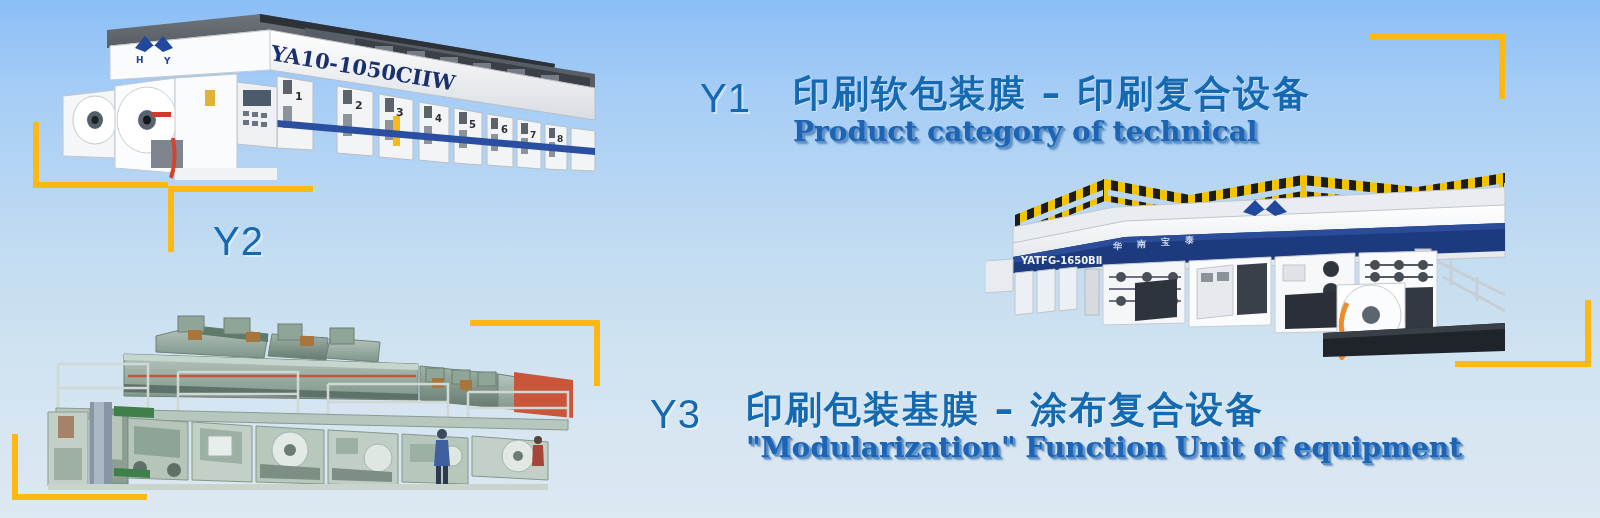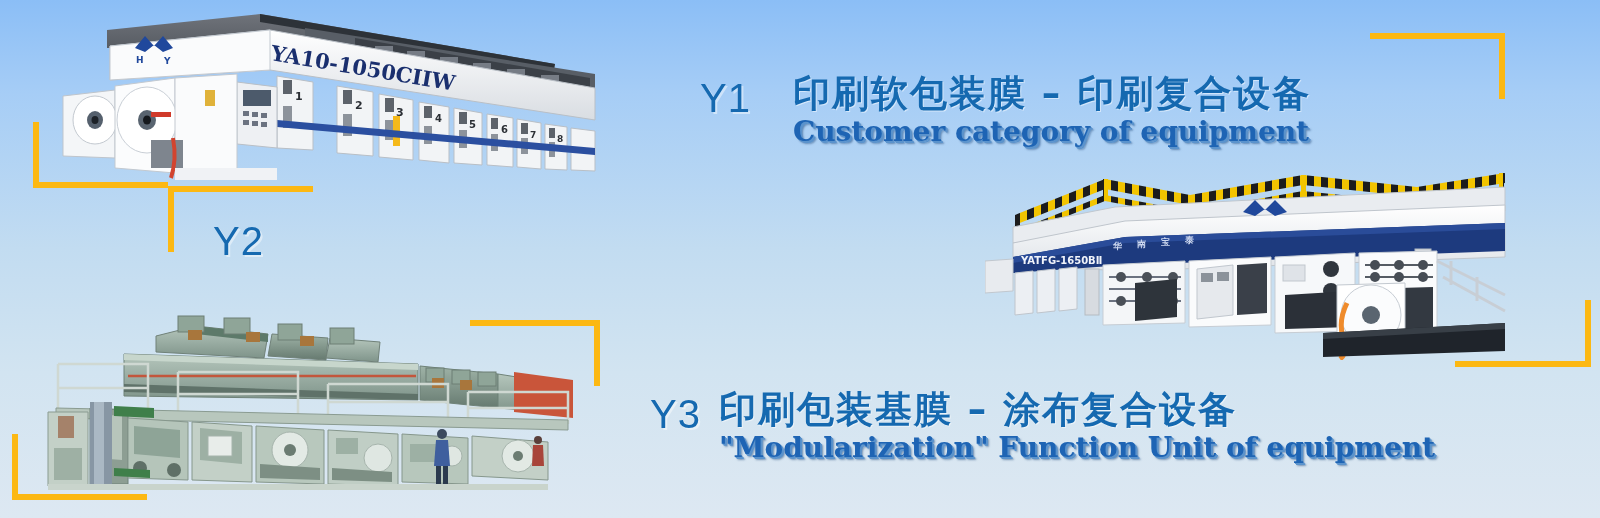--- a/index.html
+++ b/index.html
@@ -448,31 +448,31 @@
       <polygon points="86,160 122,162 122,170 86,168" fill="#3f7f4a"></polygon>
 
       <polygon points="20,176 520,176 520,182 20,182" fill="#c9d4cc"></polygon>
     </svg>
   </div>
 
   <div class="row" style="left:700px;top:72px;">
     <div class="ycode">Y1</div>
     <div class="txtcol" style="margin-left:42px;padding-top:0px;">
       <div class="cn">印刷软包装膜 – 印刷复合设备</div>
-      <div class="en">Customer category of equipment</div>
+      <div class="en">Product category of technical</div>
     </div>
   </div>
 
   <div class="row" style="left:213px;top:215px;">
     <div class="ycode">Y2</div>
     <div class="txtcol" style="margin-left:42px;padding-top:0px;">
     </div>
   </div>
 
   <div class="row" style="left:650px;top:388px;">
     <div class="ycode">Y3</div>
-    <div class="txtcol" style="margin-left:18px;padding-top:0px;">
+    <div class="txtcol" style="margin-left:45px;padding-top:0px;">
       <div class="cn">印刷包装基膜 –  涂布复合设备</div>
       <div class="en">"Modularization" Function Unit of equipment</div>
     </div>
   </div>
 
 </div>
 
 </body></html>

